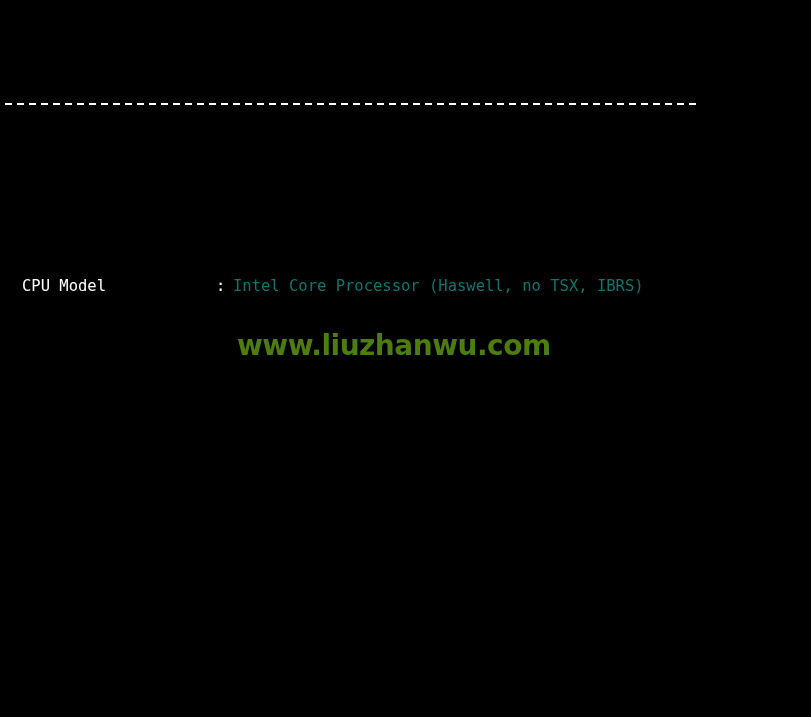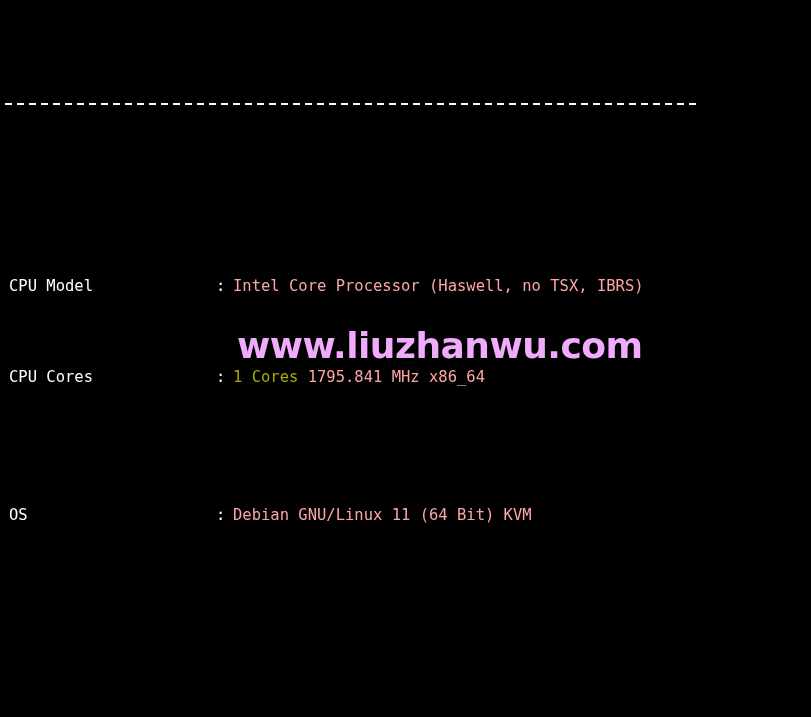--- a/index.html
+++ b/index.html
@@ -23,30 +23,30 @@
     white-space: pre;
   }
   .row {
     display: block;
     height: 22.9px;
     white-space: pre;
   }
   .label {
     display: inline-block;
     width: 216px;
-    padding-left: 9px;
+    padding-left: 22px;
     color: #ffffff;
     box-sizing: border-box;
   }
   .colon {
     display: inline-block;
     width: 17px;
     color: #ffffff;
   }
-  .c-cyan { color: #fca5a5; }
+  .c-cyan { color: #0f766e; }
   .c-yellow { color: #aaaa00; }
 
   .sep {
     display: block;
     height: 22.9px;
     position: relative;
   }
   .sep i {
     position: absolute;
     left: 5px;
@@ -57,45 +57,43 @@
         #ffffff 0px, #ffffff 7px, transparent 7px, transparent 12px);
   }
   .sep.short i { width: 695px; }
 
   .watermark {
     position: absolute;
     left: 237px;
     top: 335px;
     font-family: "DejaVu Sans", "Liberation Sans", sans-serif;
     font-weight: bold;
-    font-size: 36px;
+    font-size: 28px;
     letter-spacing: -0.5px;
-    color: #f0abfc;
+    color: #4d7c0f;
     white-space: pre;
     z-index: 5;
   }
 </style>
 </head>
 <body>
 
 <div class="term">
 
   
   <div class="sep short"><i></i></div>
 
   
   <div>
 
     <div class="row"><span class="label">CPU Model</span><span class="colon">:</span><span class="c-cyan">Intel Core Processor (Haswell, no TSX, IBRS)</span></div>
 
-    <div class="row"><span class="label">CPU Cores</span><span class="colon">:</span><span class="c-yellow">1 Cores</span><span> </span><span class="c-cyan">1795.841 MHz x86_64</span></div>
 
 
 
-    <div class="row"><span class="label">OS</span><span class="colon">:</span><span class="c-cyan">Debian GNU/Linux 11 (64 Bit) KVM</span></div>
 
     
 
     
 
     
 
     
 
     

